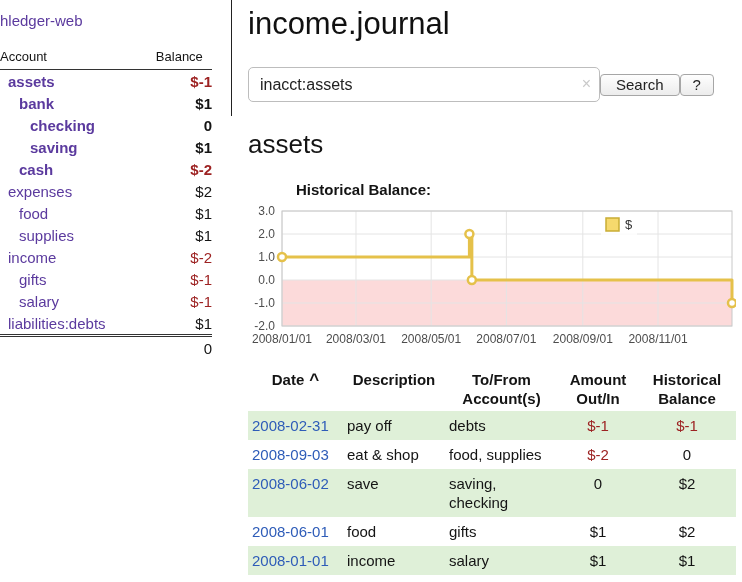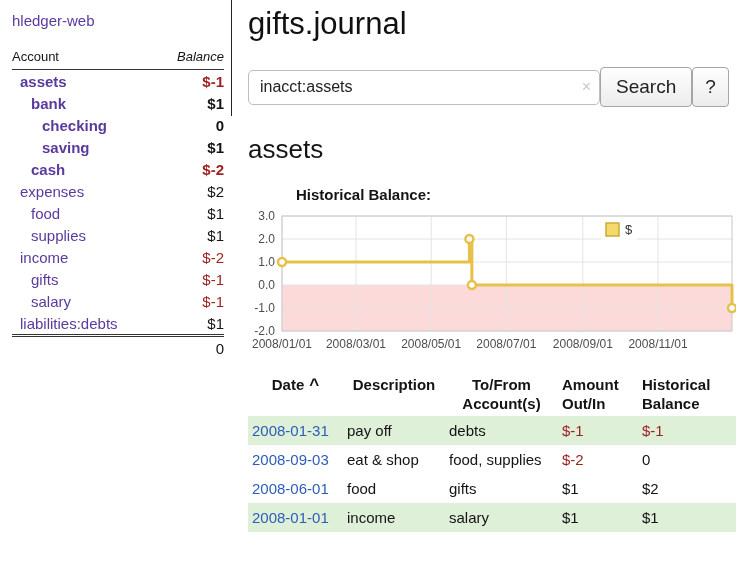--- a/index.html
+++ b/index.html
@@ -3,27 +3,27 @@
 <meta charset="utf-8">
 <style>
   * { margin:0; padding:0; box-sizing:border-box; }
   html,body { background:#fff; }
   body {
     width:742px; height:582px; position:relative; overflow:hidden;
     font-family:"Liberation Sans", sans-serif; color:#141414;
   }
 
   
-  .sidebar { position:absolute; left:0; top:0; width:232px; height:582px; padding:12px 0 0 12px; font-size:15px; }
+  .sidebar { position:absolute; left:0; top:0; width:232px; height:582px; padding:12px 0 0 0; font-size:15px; }
   .vdivider { position:absolute; left:231px; top:0; width:1px; height:116px; background:#222; }
   .app-title { color:#5b3a9e; cursor:pointer; }
   .nav-journal { color:#5b3a9e; cursor:pointer; margin-top:48px; }
   table.accounts { border-collapse:collapse; width:212px; margin-top:18px; }
   table.accounts th { font-weight:normal; text-align:left; padding:2px 0 5px 0; border-bottom:1px solid #333; font-size:13px; }
-  table.accounts th.bal-h { text-align:right;font-style:italic; }
+  table.accounts th.bal-h { text-align:center; }
   table.accounts td { padding:2.5px 0; font-size:15px; }
   td.acct { color:#5b3a9e; cursor:pointer; }
   td.bal { text-align:right; }
   .ind0 { padding-left:8px !important; }
   .ind1 { padding-left:19px !important; }
   .ind2 { padding-left:30px !important;margin-top:24px; }
   .b { font-weight:bold; }
   .neg { color:#9d2222; }
   tr.total-row td { border-top:3px double #333; padding-top:3px; text-align:right; }
 
@@ -31,38 +31,38 @@
   .main { position:absolute; left:248px; top:0; width:488px; }
   h1.page-title { font-size:31px; font-weight:400; margin-top:6px; color:#101010; }
   .search-row { display:flex; align-items:center; margin-top:25px; }
   .search-box { position:relative; width:352px; }
   .search-box input {
     width:100%; height:35px; border:1px solid #bdbdbd; border-radius:5px;
     font-size:16px; padding:0 28px 0 11px; color:#222; font-family:inherit; outline:none;
   }
   .clear-x { position:absolute; right:9px; top:8px; color:#c9c9c9; font-size:16px; cursor:pointer; line-height:18px; }
   .btn {
-    height:40px; padding:0 15px; font-size:19px; color:#222;
+    height:22px; padding:0 15px; font-size:15px; color:#222;
     border:1px solid #a6a6a6; border-radius:4px;
     background:linear-gradient(#fefefe,#ececec); cursor:pointer; font-family:inherit;
   }
   .help-btn { padding:0 12px; }
   h2.acct-heading { font-size:26px; font-weight:400; margin-top:27px; }
   .chart-label { font-weight:bold; font-size:15px; margin-top:21px;margin-left:48px; }
   .chart { margin-top:7px; }
   .chart svg text.tick { font-size:12px; fill:#4d4d4d; font-family:"Liberation Sans",sans-serif; }
   .chart svg text.legend { font-size:13px; fill:#333; font-family:"Liberation Sans",sans-serif; }
 
   
   table.register { border-collapse:collapse; width:488px; margin-top:8px; font-size:15px; table-layout:fixed; }
   table.register col.c1 { width:95px; } table.register col.c2 { width:102px; }
   table.register col.c3 { width:113px; } table.register col.c4 { width:80px; }
   table.register col.c5 { width:98px; }
   table.register th { font-weight:bold; text-align:center; vertical-align:top; padding:3px 4px; line-height:19px; }
-  table.register th.r, table.register td.r { text-align:left; }
+  table.register th.r, table.register td.r { text-align:center; }
   table.register td { padding:5px 4px; vertical-align:top; line-height:19px; }
   tr.hl { background:#dff0d8; }
   td.date { color:#2e5cb8; cursor:pointer; white-space:nowrap; }
   .sort { font-weight:900; font-size:17px; margin-left:5px; }
 </style>
 </head>
 <body>
 
 <div class="sidebar">
   <div class="app-title">hledger-web</div>
@@ -127,21 +127,21 @@
       <tr class="total-row">
         <td></td>
         <td>0</td>
       </tr>
     </tfoot>
   </table>
 </div>
 <div class="vdivider"></div>
 
 <div class="main">
-  <h1 class="page-title">gifts.journal</h1>
+  <h1 class="page-title">income.journal</h1>
 
   <div class="search-row">
     <div class="search-box">
       <input id="search-input" value="inacct:assets" style="">
       <span class="clear-x">×</span>
     </div>
     <button class="btn">Search</button>
     <button class="btn help-btn">?</button>
   </div>
 
@@ -196,32 +196,39 @@
       <tr>
         <th><span>Date</span><span class="sort">^</span></th>
         <th>Description</th>
         <th>To/From Account(s)</th>
         <th class="r">Amount Out/In</th>
         <th class="r">Historical Balance</th>
       </tr>
     </thead>
     <tbody id="register-body">
         <tr class="hl">
-          <td class="date">2008-01-31</td>
+          <td class="date">2008-02-31</td>
           <td class="desc">pay off</td>
           <td class="accts">debts</td>
           <td class="r neg">$-1</td>
           <td class="r neg">$-1</td>
         </tr>
         <tr>
           <td class="date">2008-09-03</td>
           <td class="desc">eat &amp; shop</td>
           <td class="accts">food, supplies</td>
           <td class="r neg">$-2</td>
           <td class="r">0</td>
+        </tr>
+        <tr class="hl">
+          <td class="date">2008-06-02</td>
+          <td class="desc">save</td>
+          <td class="accts">saving, checking</td>
+          <td class="r">0</td>
+          <td class="r">$2</td>
         </tr>
         <tr>
           <td class="date">2008-06-01</td>
           <td class="desc">food</td>
           <td class="accts">gifts</td>
           <td class="r">$1</td>
           <td class="r">$2</td>
         </tr>
         <tr class="hl">
           <td class="date">2008-01-01</td>

